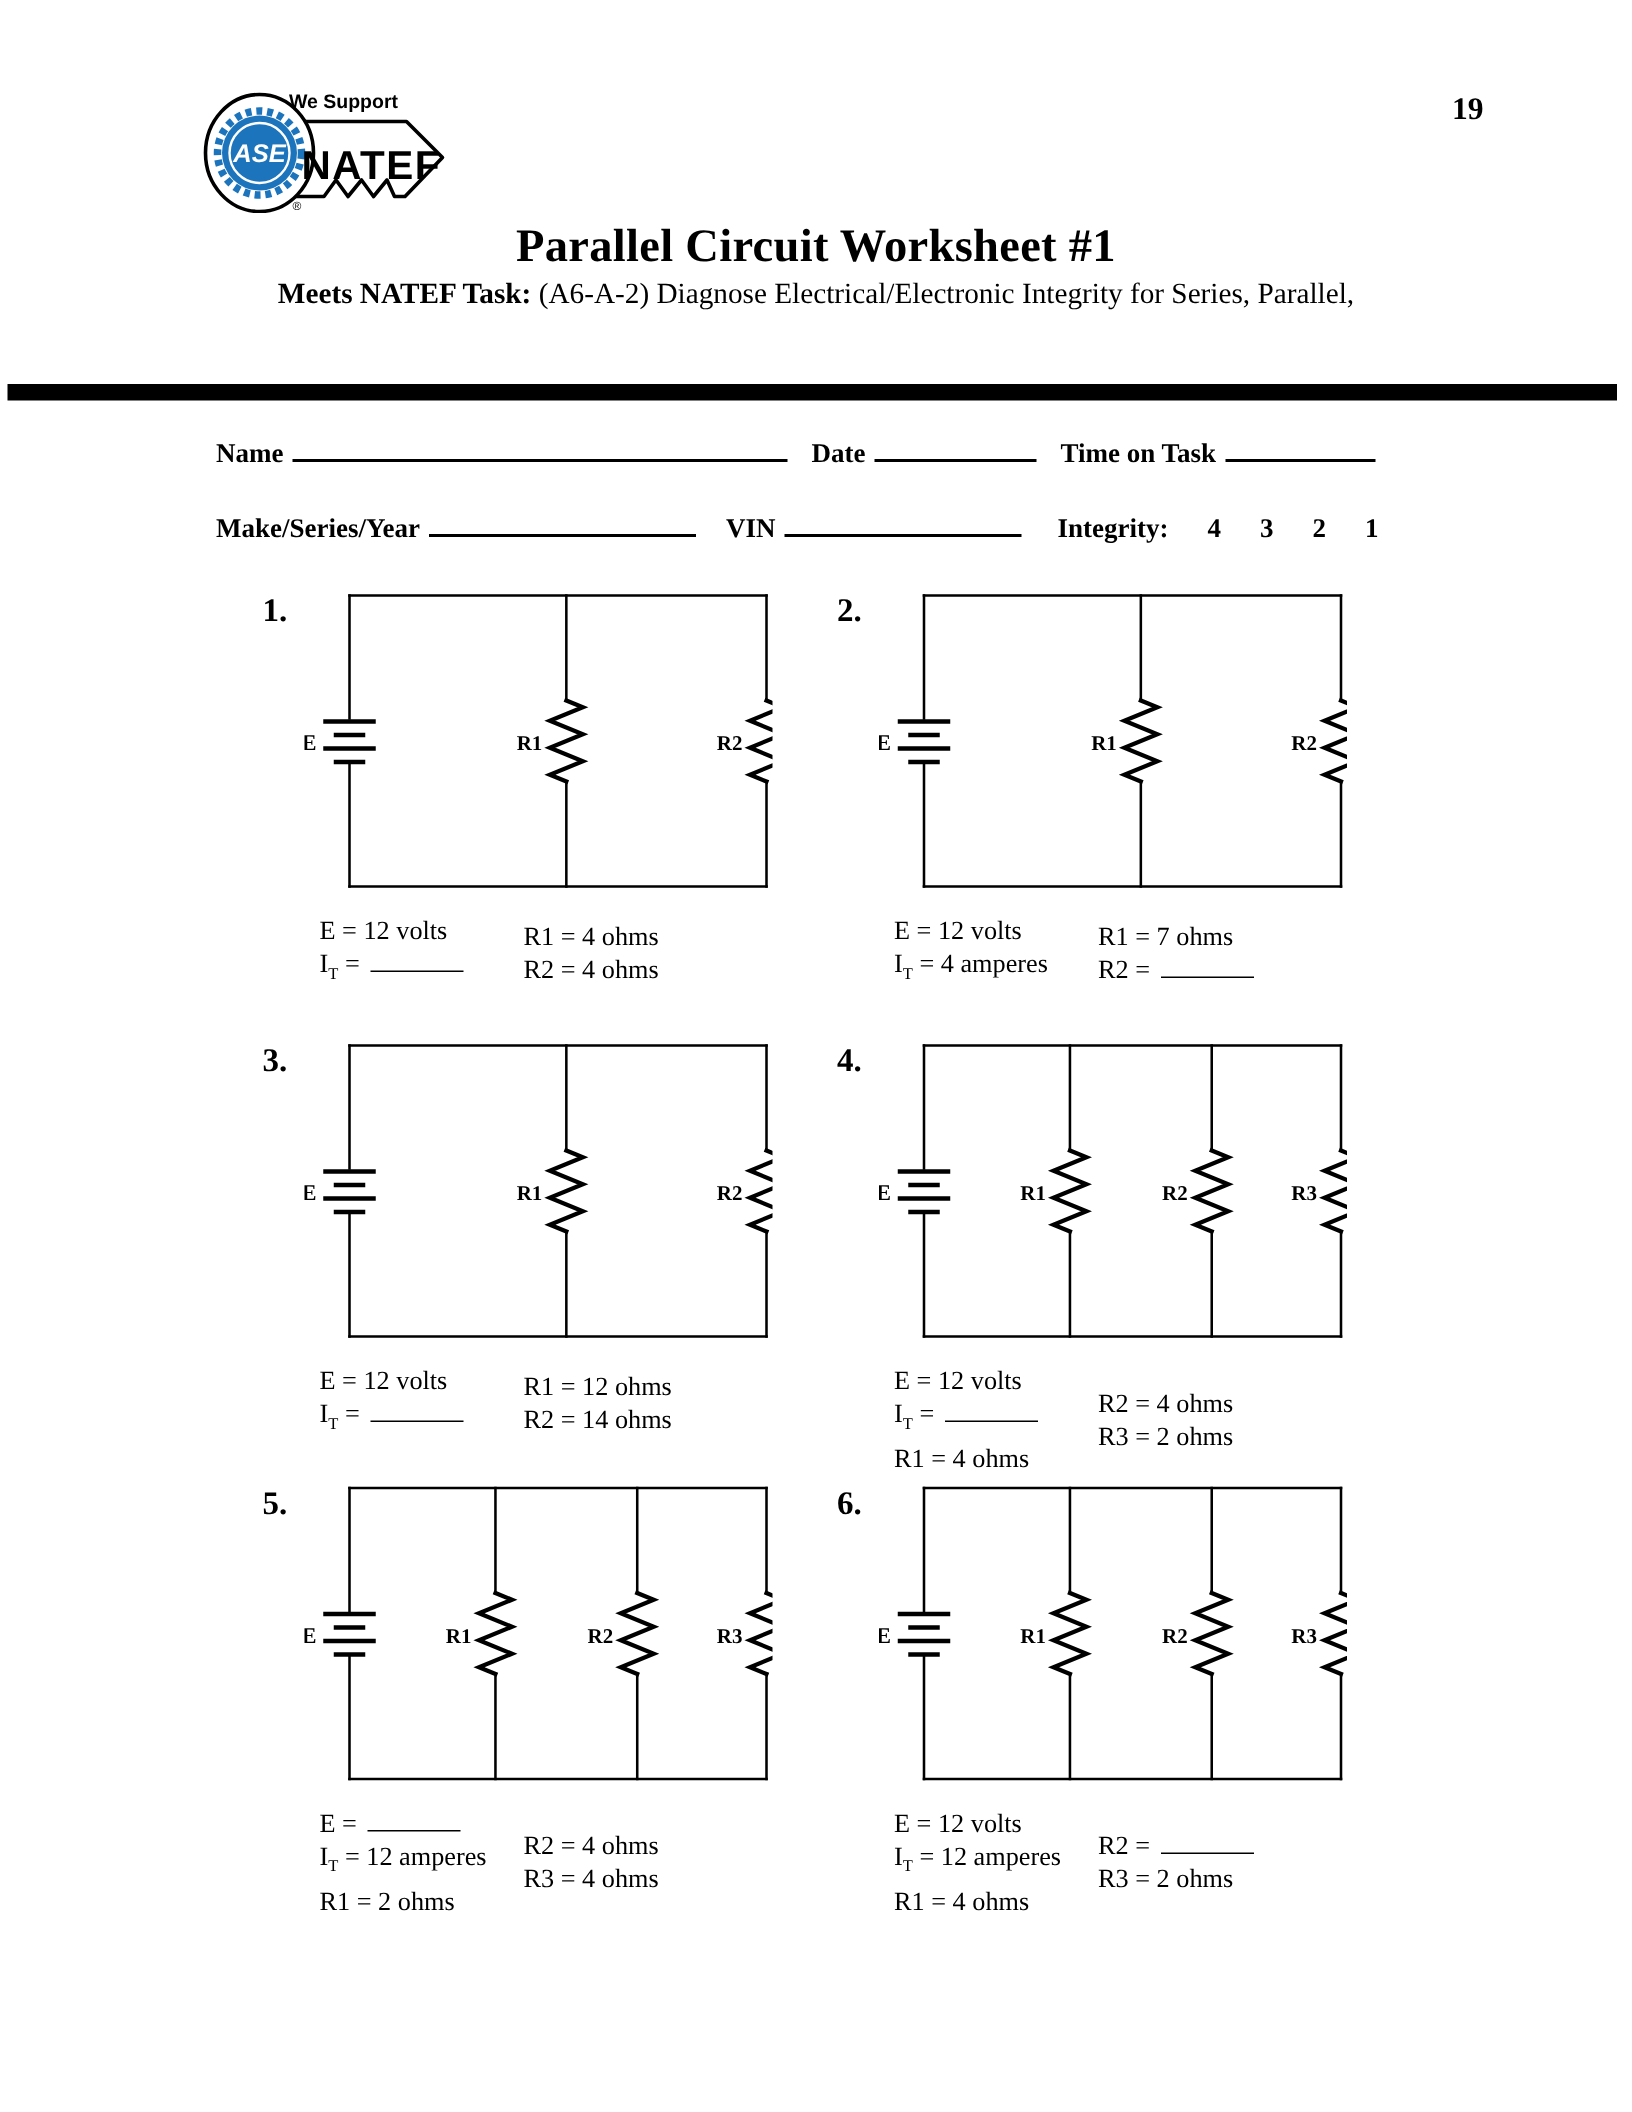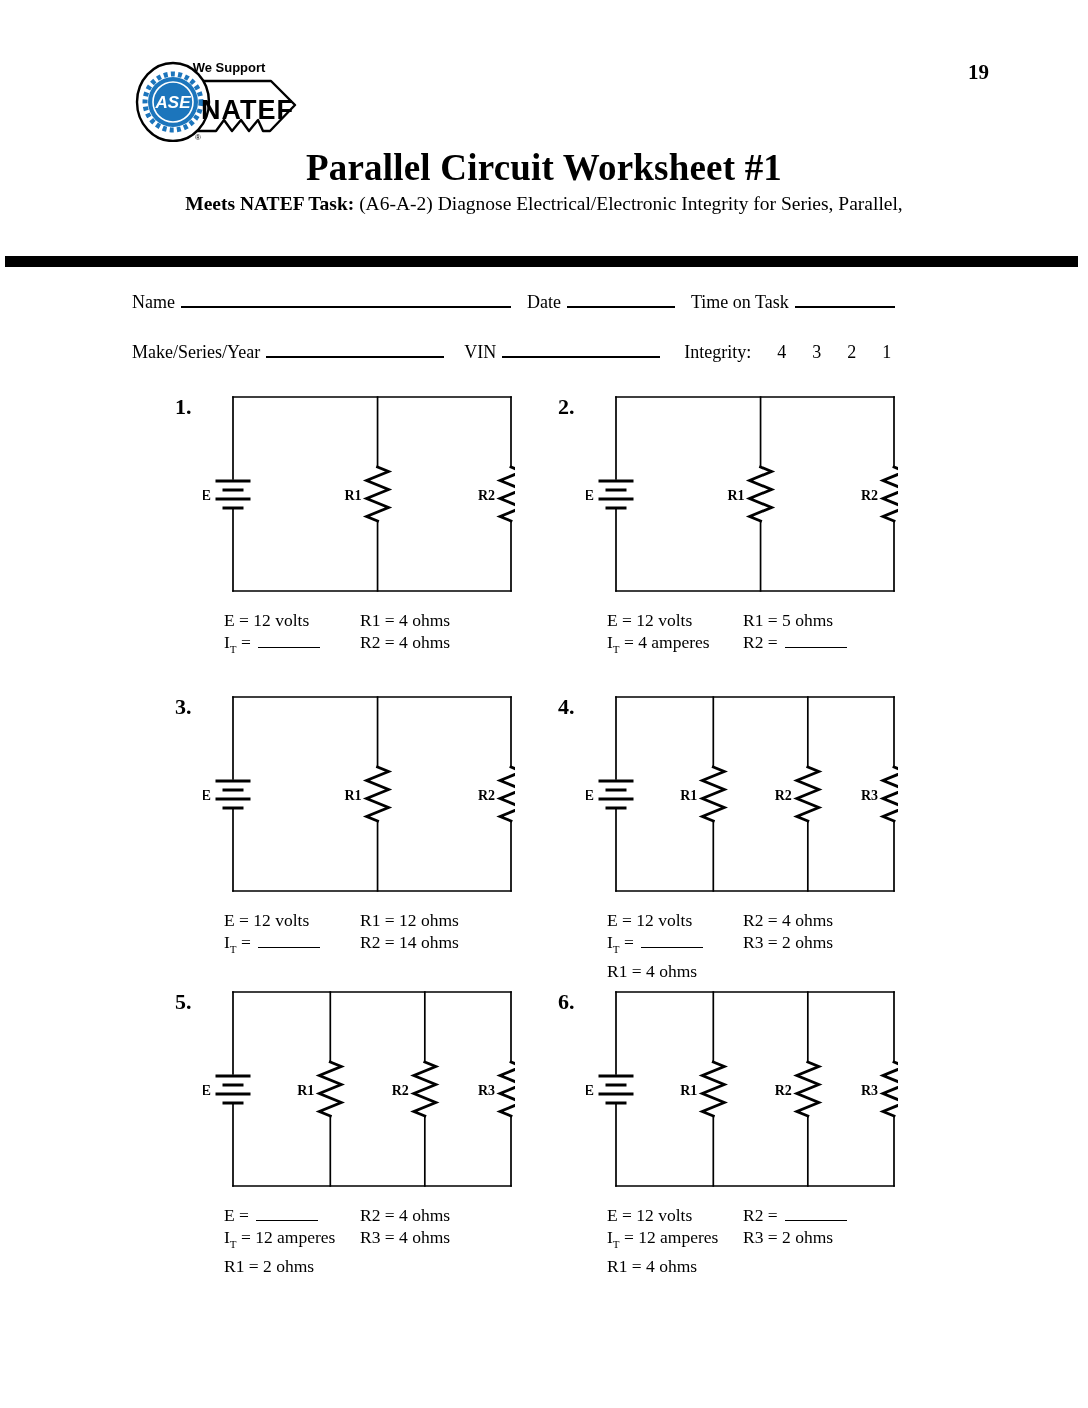--- a/index.html
+++ b/index.html
@@ -4,27 +4,27 @@
 <style>
   html,body{margin:0;padding:0;background:#fff;}
   .page{position:relative;width:1088px;height:1408px;background:#fff;
         font-family:"Liberation Serif",serif;color:#000;overflow:hidden;}
 
   .page-number{position:absolute;left:968px;top:60px;font-size:21px;font-weight:bold;}
 
   .logo{position:absolute;left:131px;top:50px;width:172px;height:92px;}
 
   .title-block{position:absolute;left:0;top:146px;width:100%;text-align:center;}
-  .title{font-size:37px;font-weight:bold;letter-spacing:.2px;}
+  .title{font-size:31px;font-weight:bold;letter-spacing:.2px;}
   .subtitle{font-size:19.5px;line-height:24px;margin-top:3px;}
   .subtitle b{font-weight:bold;}
 
   .rule{position:absolute;left:5px;top:256px;width:1073px;height:11px;background:#000;}
 
-  .form-row{position:absolute;left:132px;font-size:18px;font-weight:normal;white-space:nowrap;}
+  .form-row{position:absolute;left:144px;font-size:18px;font-weight:bold;white-space:nowrap;}
   .row-name{top:290px;}
   .row-make{top:340px;}
   .fblank{display:inline-block;border-bottom:2px solid #000;height:16px;vertical-align:baseline;}
   .w330{width:330px;margin-left:6px;}
   .w108{width:108px;margin-left:6px;}
   .w100{width:100px;margin-left:6px;}
   .w178{width:178px;margin-left:6px;}
   .w158{width:158px;margin-left:6px;}
   .ml16{margin-left:16px;}
   .ml20{margin-left:20px;}
@@ -33,21 +33,21 @@
 
   .circuit-cell{position:absolute;width:380px;}
   .cell-0{left:175px;top:388px;}
   .cell-1{left:558px;top:388px;}
   .cell-2{left:175px;top:688px;}
   .cell-3{left:558px;top:688px;}
   .cell-4{left:175px;top:983px;}
   .cell-5{left:558px;top:983px;}
   .circ-number{position:absolute;left:0;top:6px;font-size:22px;font-weight:bold;}
   .svg-wrap{margin-left:28px;margin-top:3px;width:312px;height:206px;}
-  .facts{margin-left:49px;margin-top:12px;display:flex;font-size:17.5px;line-height:22px;}
+  .facts{margin-left:38px;margin-top:12px;display:flex;font-size:17.5px;line-height:22px;align-items:center;}
   .facts .fcol1{width:136px;}
   .facts sub{font-size:11px;}
   .ablank{display:inline-block;width:62px;border-bottom:1.8px solid #000;height:13px;margin-left:3px;}
 </style>
 </head>
 <body>
 
 <div class="page">
 
   <div class="page-number">19</div>
@@ -139,21 +139,21 @@
             <text x="8" y="109" text-anchor="end" font-size="15" font-weight="bold" font-family="Liberation Serif, serif" fill="#000" stroke="none">E</text>
             <text x="158.56" y="109" text-anchor="end" font-size="14" font-weight="bold" font-family="Liberation Serif, serif" fill="#000" stroke="none">R1</text>
             <text x="292" y="109" text-anchor="end" font-size="14" font-weight="bold" font-family="Liberation Serif, serif" fill="#000" stroke="none">R2</text>
           </svg></div>
         <div class="facts">
           <div class="fcol1">
             <div>E = 12 volts</div>
             <div>I<sub>T</sub> = 4 amperes</div>
           </div>
           <div class="fcol2">
-            <div>R1 = 5 ohms</div>
+            <div>R1 = 7 ohms</div>
             <div>R2 = <span class="ablank"></span></div>
           </div>
         </div>
       </div>
       <div class="circuit-cell cell-2">
         <div class="circ-number">3.</div>
         <div class="svg-wrap"><svg viewBox="0 0 312 206" width="312" height="206">
             <g stroke="#000" stroke-width="1.7" fill="none" stroke-linecap="square">
               <path d="M 30 6 H 308 M 30 200 H 308"></path>
               <path d="M 30 6 V 88 M 30 118 V 200"></path>

